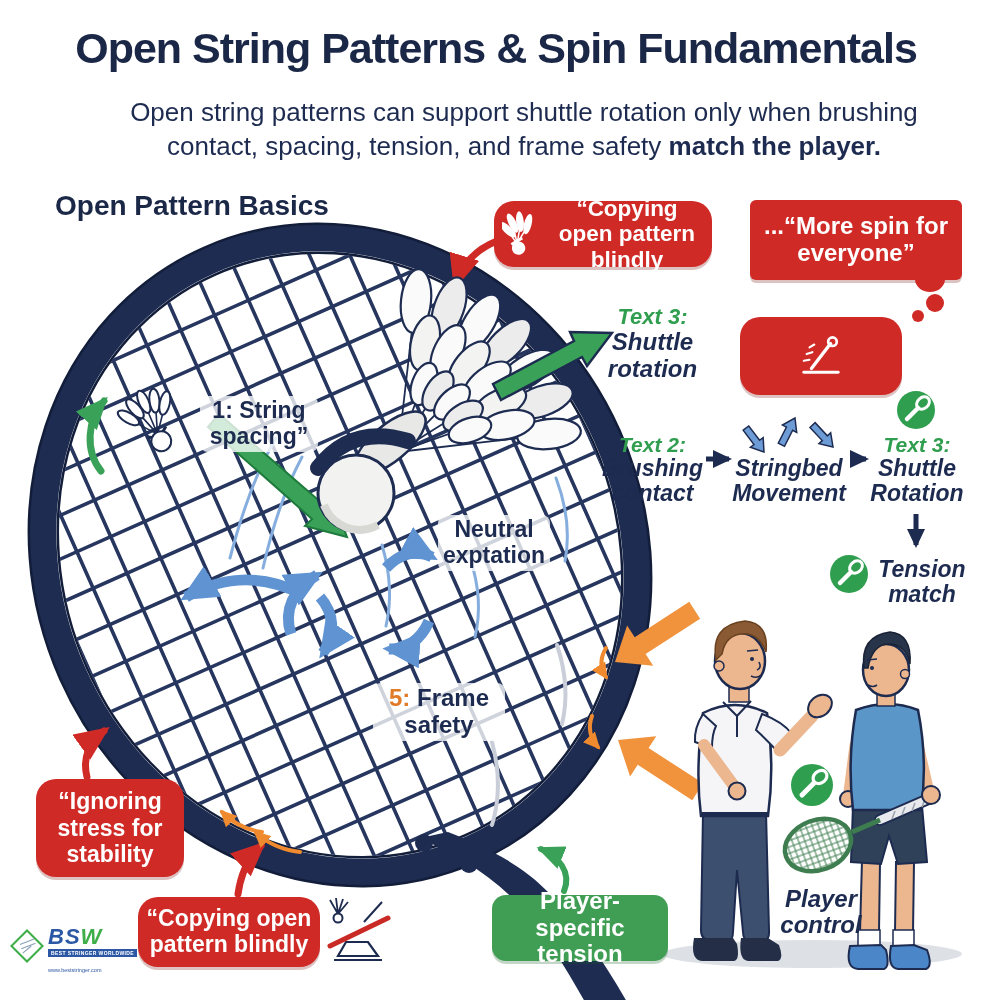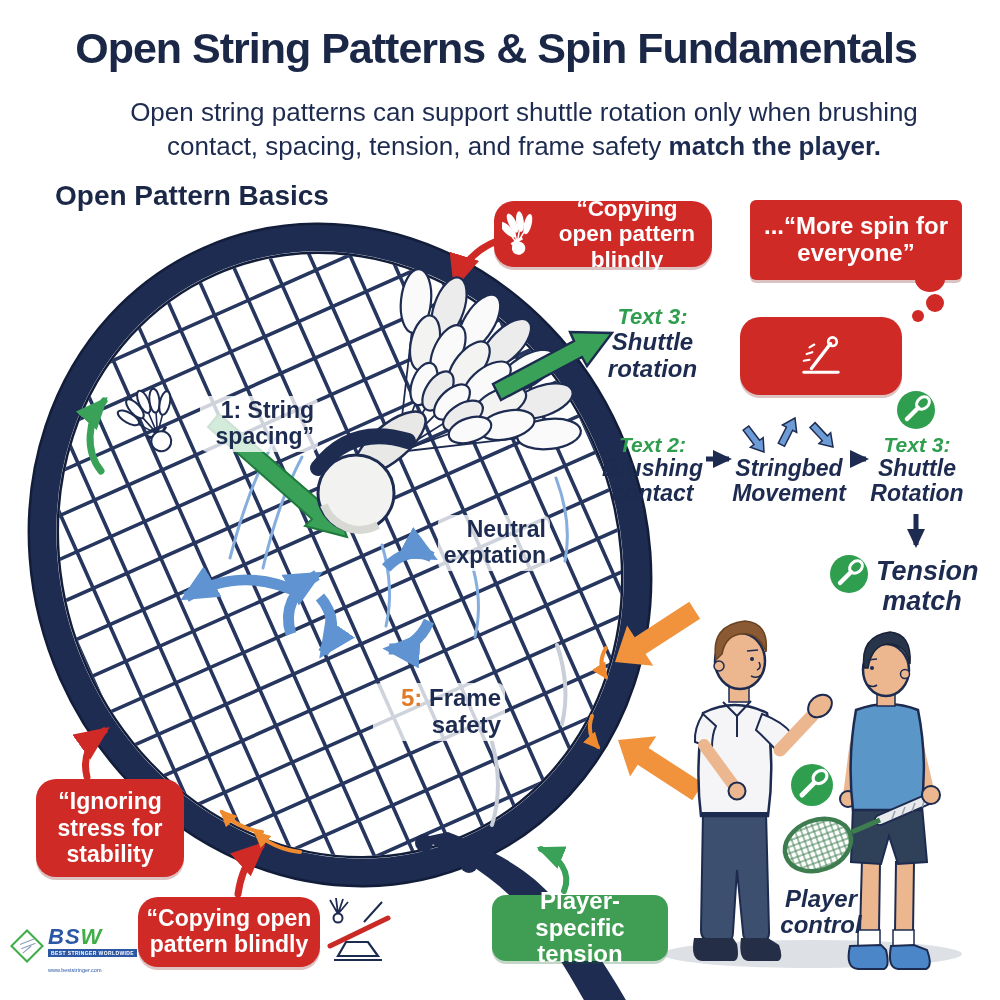--- a/index.html
+++ b/index.html
@@ -4,28 +4,28 @@
 <style>
   html,body{margin:0;padding:0;}
   body{width:1000px;height:1000px;position:relative;background:#ffffff;
        font-family:"Liberation Sans", sans-serif;overflow:hidden;}
   .abs{position:absolute;}
   .org{color:#e07b28;}
   #title{top:24px;left:0;width:992px;text-align:center;font-size:43px;font-weight:800;
          color:#1b2747;letter-spacing:-1px;}
   #subtitle{top:96px;left:0;width:1000px;text-align:center;font-size:26px;font-weight:500;
             color:#1d2b50;line-height:1.3;padding-left:24px;}
-  #section-heading{top:180px;left:55px;font-size:28px;font-weight:800;color:#1b2747;}
+  #section-heading{top:190px;left:55px;font-size:28px;font-weight:800;color:#1b2747;}
   .rbox{background:#d02a27;color:#fff;font-weight:700;border-radius:20px;
         display:flex;align-items:center;justify-content:center;text-align:center;
         box-shadow:0 3px 0 rgba(120,10,10,.25);gap:8px;padding:4px 8px;box-sizing:border-box;}
   .gbox{background:#3f9e53;color:#fff;font-weight:700;border-radius:14px;
         display:flex;align-items:center;justify-content:center;text-align:center;
         box-shadow:0 3px 0 rgba(20,90,35,.25);padding:4px 8px;box-sizing:border-box;}
-  .lbl{font-weight:700;color:#1d2b50;text-align:right;line-height:1.12;
+  .lbl{font-weight:700;color:#1d2b50;text-align:center;line-height:1.12;
        background:rgba(255,255,255,.78);border-radius:8px;padding:2px 4px;}
   .flowlbl{font-weight:700;color:#1d2b50;text-align:center;line-height:1.1;font-style:italic;}
   .pfx{display:block;color:#2f9e4e;font-size:21px;font-weight:700;}
   .dot{position:absolute;background:#d02a27;border-radius:50%;}
   #logo{top:926px;left:10px;width:130px;display:flex;gap:4px;align-items:flex-start;}
   #logo .bsw{font-size:22px;font-weight:800;font-style:italic;letter-spacing:1px;line-height:1;}
   #logo .bs{color:#2b57a5;} #logo .w{color:#3fae49;}
   #logo .tag{font-size:5px;font-weight:700;color:#fff;background:#2b57a5;
              padding:1px 3px;margin-top:1px;letter-spacing:.4px;}
   #logo .url{font-size:5.5px;color:#2b57a5;margin-top:10px;}
@@ -320,21 +320,21 @@
 
 <div class="abs flowlbl" style="left:600px;top:433px;width:105px;font-size:23px;z-index:2">
   <span class="pfx">Text 2:</span>
   <span>Brushing contact</span>
 </div>
 <div class="abs flowlbl" style="left:728px;top:456px;width:122px;font-size:23px;z-index:2">Stringbed Movement</div>
 <div class="abs flowlbl" style="left:869px;top:433px;width:96px;font-size:23px;z-index:2">
   <span class="pfx">Text 3:</span>
   <span>Shuttle Rotation</span>
 </div>
-<div class="abs flowlbl" style="left:876px;top:557px;width:92px;font-size:27px;z-index:2">Tension match</div>
+<div class="abs flowlbl" style="left:876px;top:557px;width:92px;font-size:23px;z-index:2">Tension match</div>
 
 <div class="abs flowlbl" style="left:766px;top:886px;width:110px;font-size:24px;z-index:2">Player control</div>
 
 <div class="abs rbox" style="left:36px;top:779px;width:148px;height:98px;font-size:23px;z-index:2">
   <span style="line-height:1.15">“Ignoring stress for stability</span>
 </div>
 
 <div class="abs rbox" style="left:138px;top:897px;width:182px;height:70px;font-size:23px;z-index:2">
   <span style="line-height:1.12">“Copying open pattern blindly</span>
 </div>

